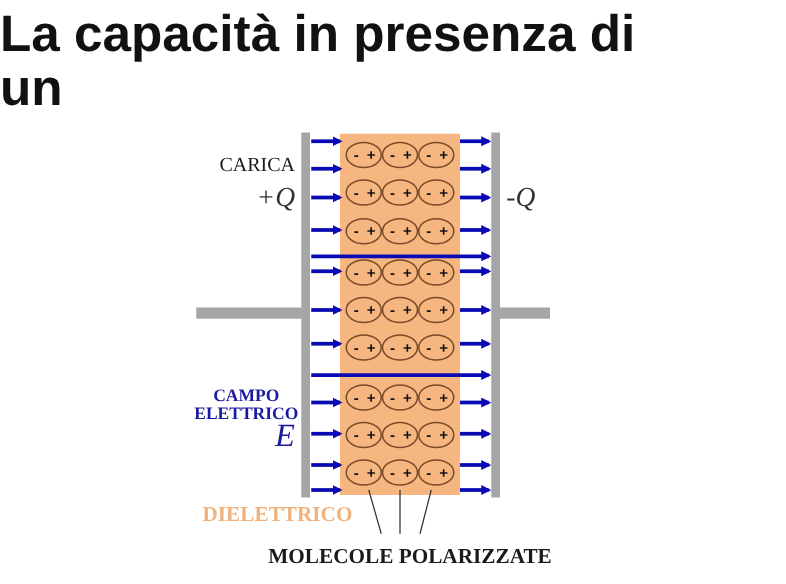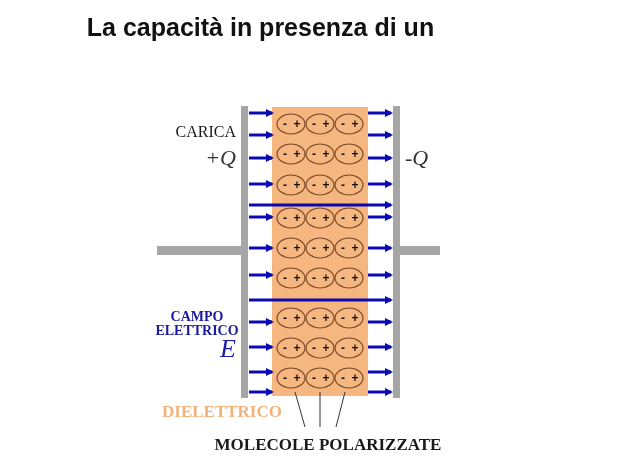--- a/index.html
+++ b/index.html
@@ -1,18 +1,18 @@
 <!DOCTYPE html>
 <html><head>
 <meta charset="utf-8">
 <style>
   html,body{margin:0;padding:0;background:#ffffff;}
   body{width:629px;height:467px;position:relative;overflow:hidden;}
-  .title{position:absolute;left:0;top:6px;width:521px;text-align:center;
-    font-family:"Liberation Sans",sans-serif;font-weight:bold;font-size:25px;line-height:43px;color:#111;}
+  .title{position:absolute;left:0;top:6px;width:521px;
+    font-family:"Liberation Sans",sans-serif;font-weight:bold;font-size:41px;line-height:43px;color:#111;}
   svg{position:absolute;left:0;top:0;}
   .lbl{font-family:"Liberation Serif",serif;}
 </style>
 </head>
 <body>
 
 <div class="title">
   <div>La capacità in presenza di un</div>
 </div>
 

